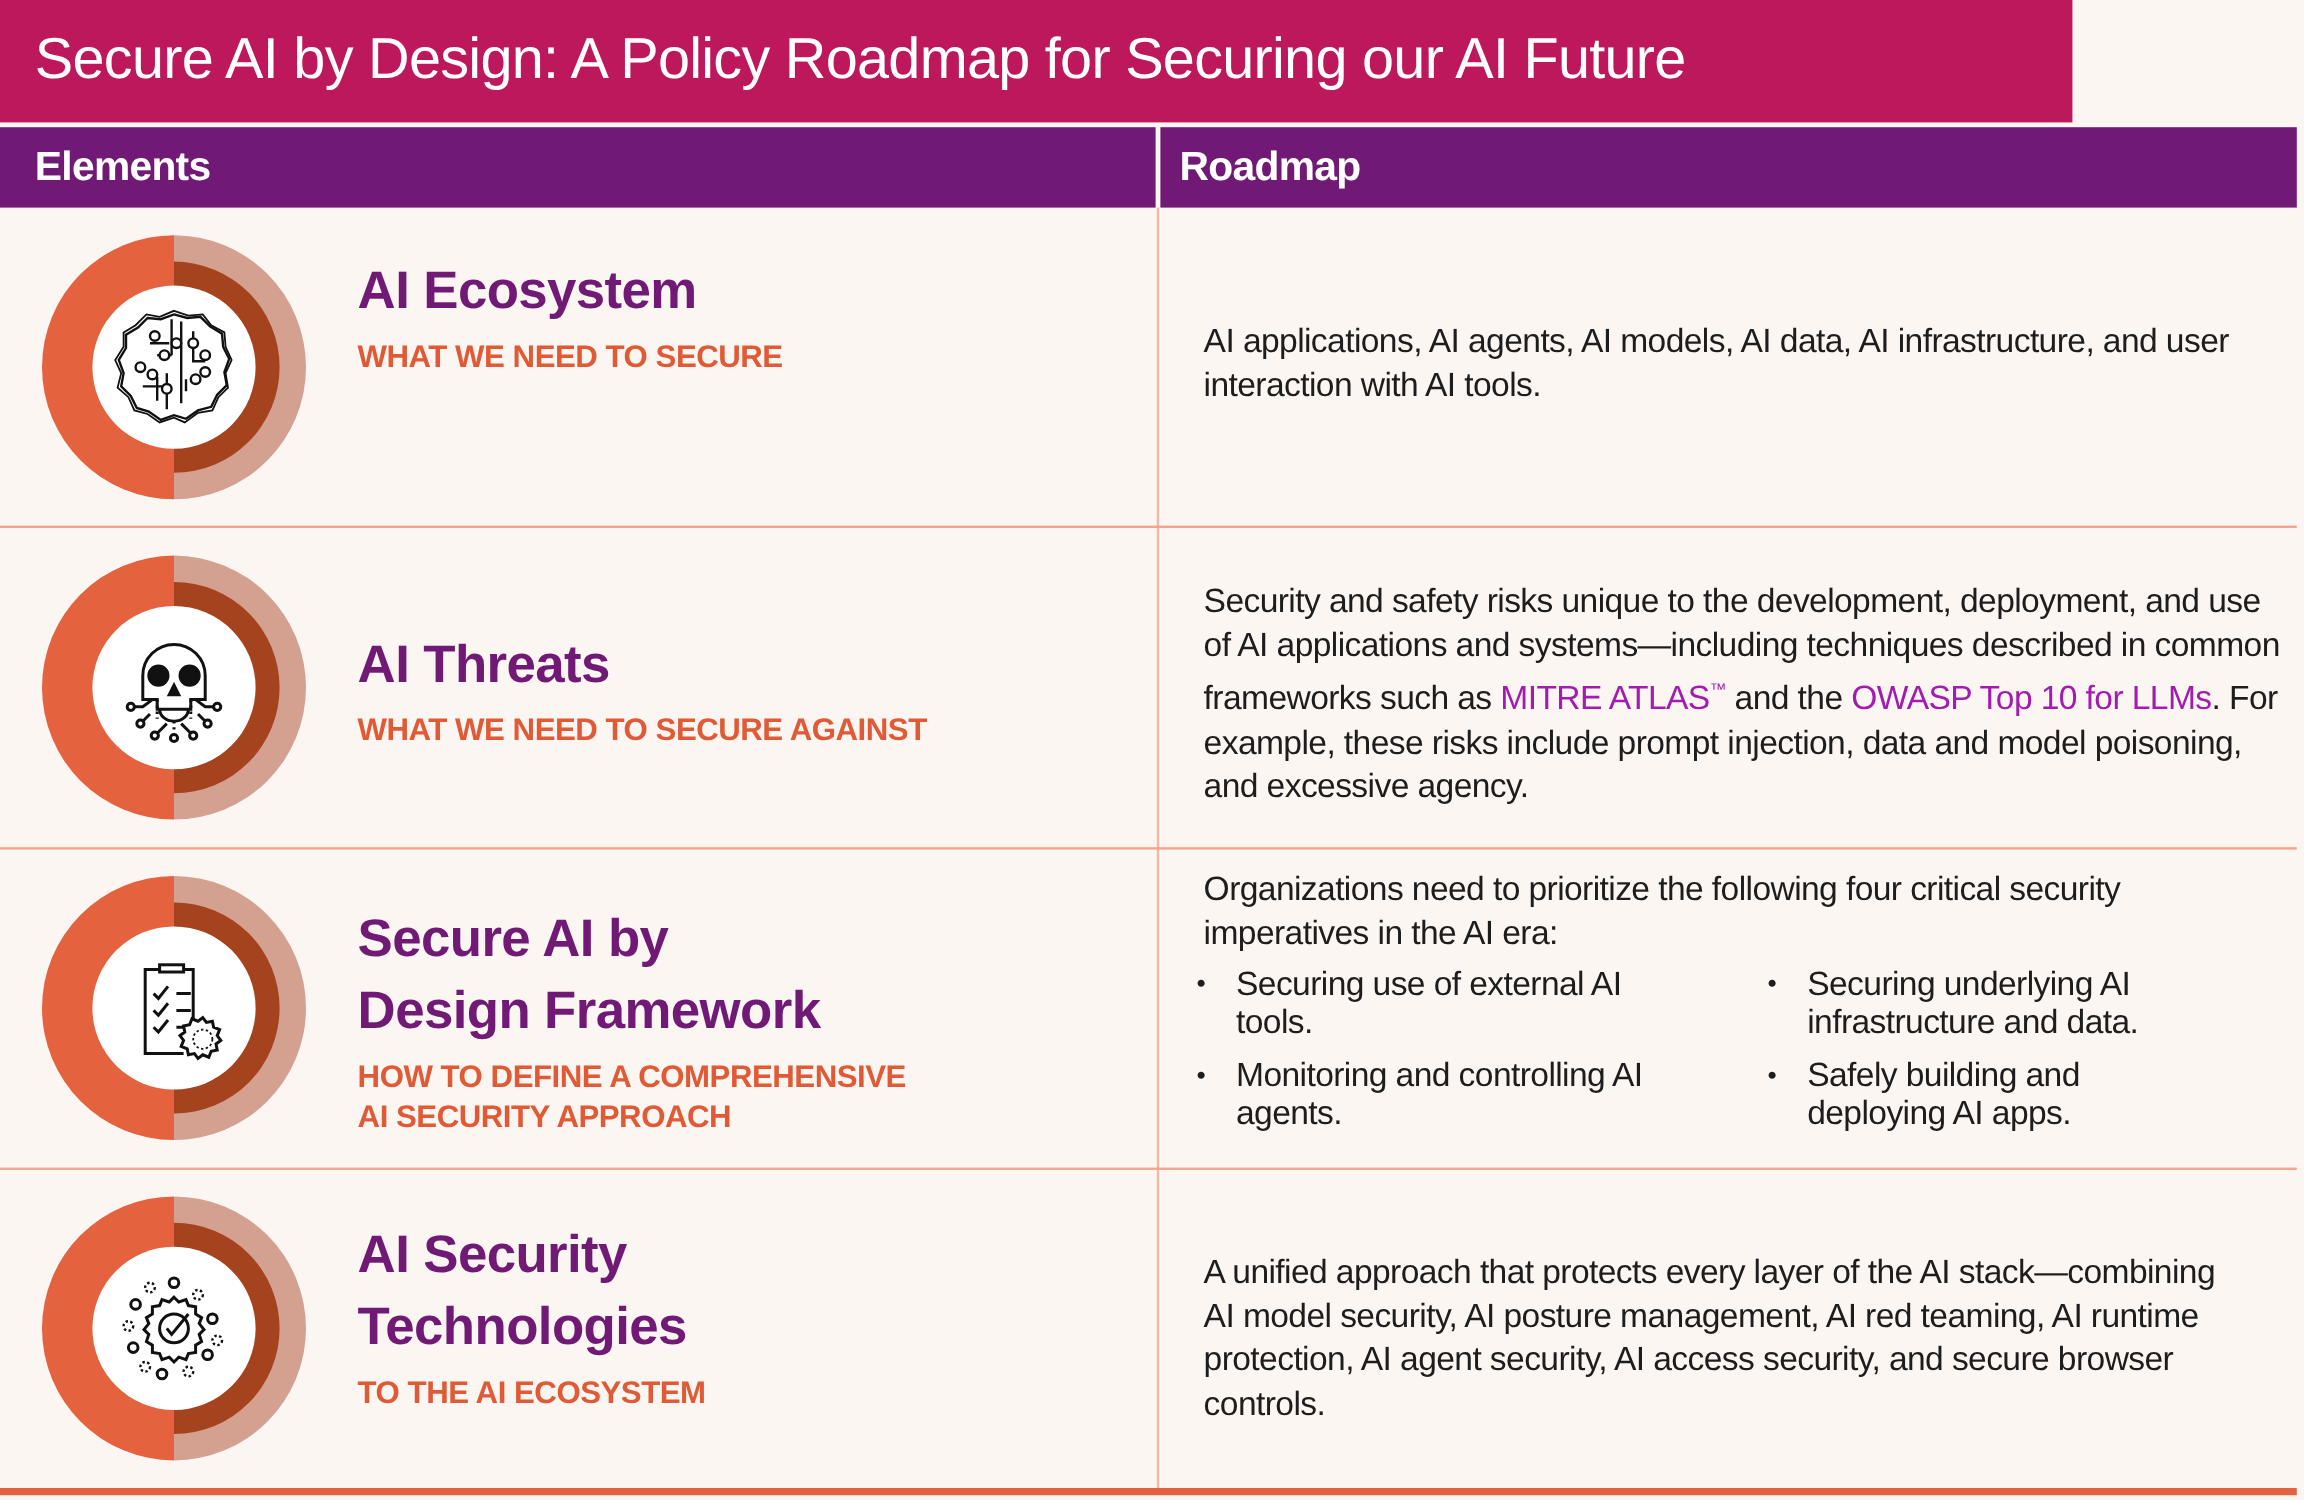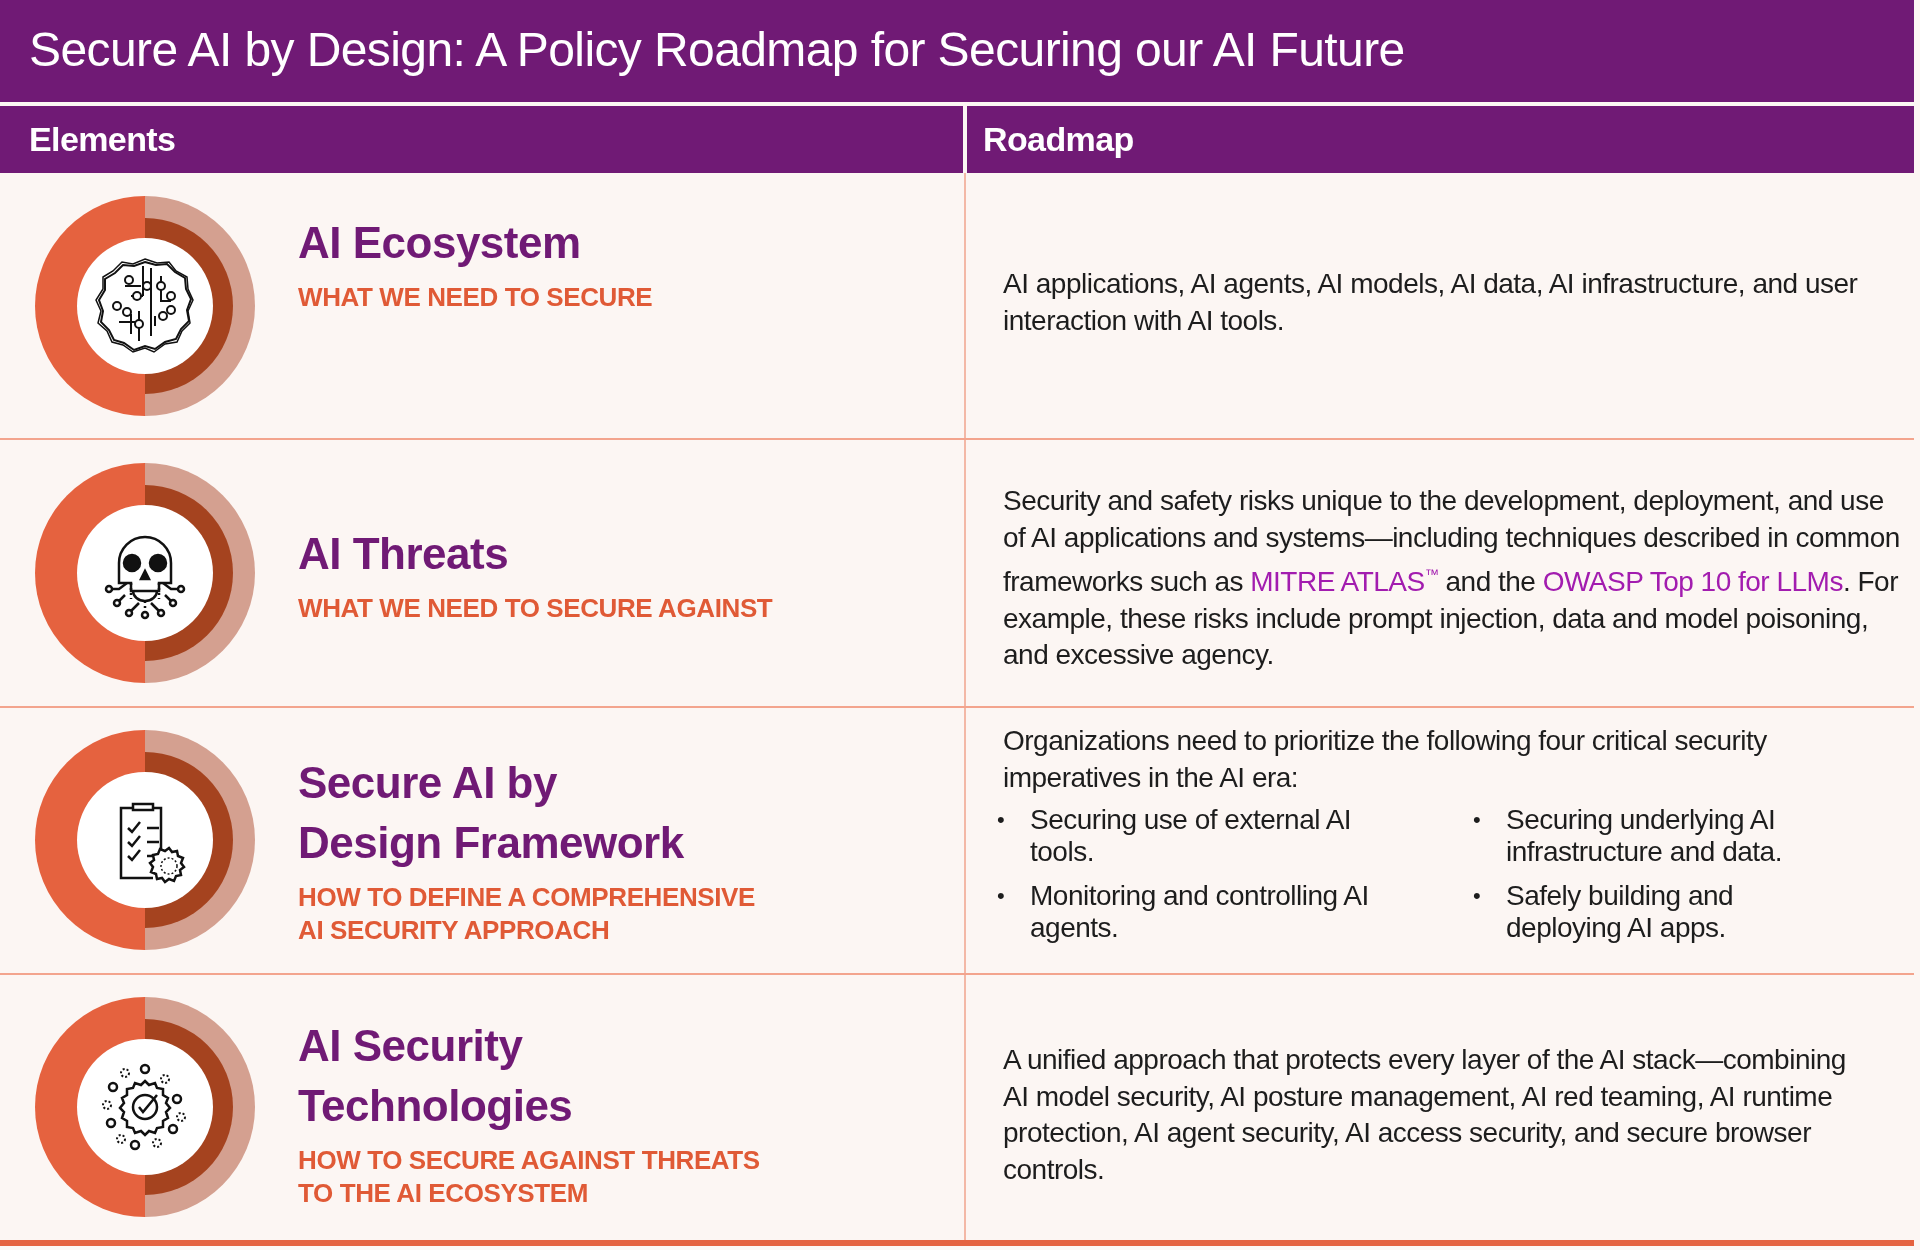--- a/index.html
+++ b/index.html
@@ -1,21 +1,21 @@
 <!DOCTYPE html>
 <html><head>
 <meta charset="utf-8">
 <style>
   * { box-sizing: border-box; margin: 0; padding: 0; }
   html, body { width: 1920px; height: 1250px; overflow: hidden; background: #fcf6f3; }
   body { font-family: "Liberation Sans", "DejaVu Sans", sans-serif; color: #222; position: relative; }
 
   .banner {
-    position: absolute; left: 0; top: 0; width: 1914px; height: 102px;
-    background: #701a75; color: #fff; padding-left: 28px;
+    position: absolute; left: 0; top: 0; width: 1727px; height: 102px;
+    background: #be185d; color: #fff; padding-left: 28px;
   }
   .banner h1 {
     position: absolute; left: 29px; top: 22px;
     font-size: 48px; font-weight: 400; letter-spacing: -0.6px; line-height: 56px; white-space: nowrap;
   }
   .col-header {
     position: absolute; top: 106px; height: 67px; background: #701a75; color: #fff;
     font-size: 34px; font-weight: 700; letter-spacing: -0.6px;
   }
   .col-header span { position: absolute; top: 16px; line-height: 34px; }
@@ -192,18 +192,17 @@
         </g>
       </svg>
     </div>
   </div>
   <div class="el-text" style="top:42px">
     <div class="el-title">
       <div>AI Security</div>
       <div>Technologies</div>
     </div>
     <div class="el-sub">
-      <div>HOW TO SECURE AGAINST THREATS</div>
       <div>TO THE AI ECOSYSTEM</div>
     </div>
   </div>
   <div class="ex-text" style="top:68px;width:850px">A unified approach that protects every layer of the AI stack—combining AI model security, AI posture management, AI red teaming, AI runtime protection, AI agent security, AI access security, and secure browser controls.</div>
 </div>
 
 </body></html>

